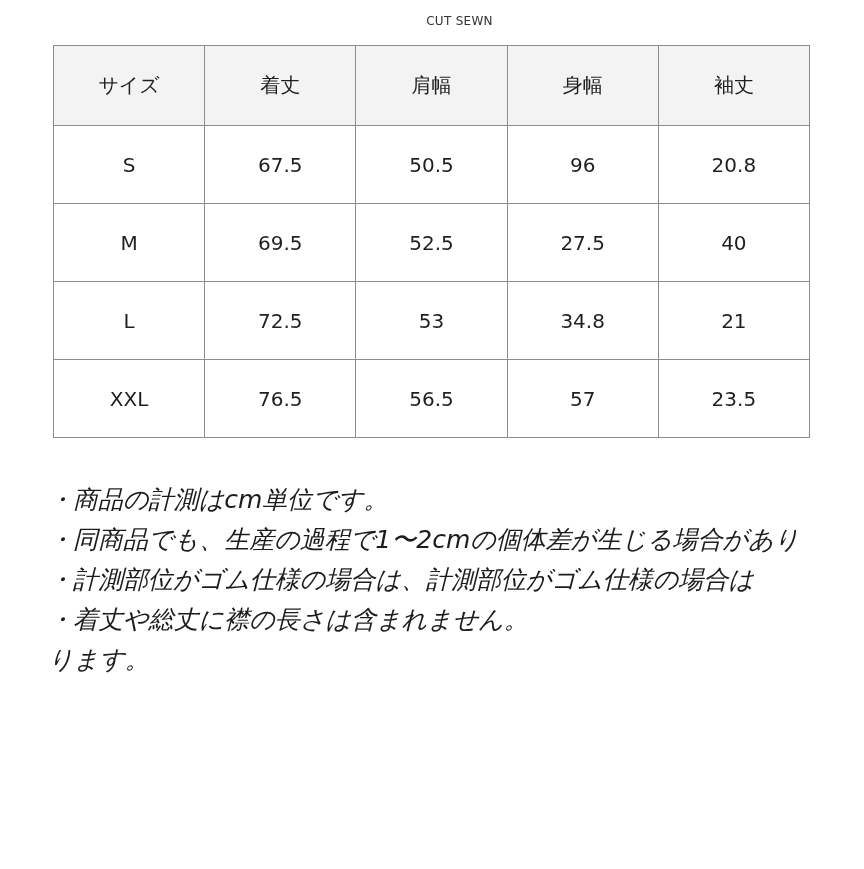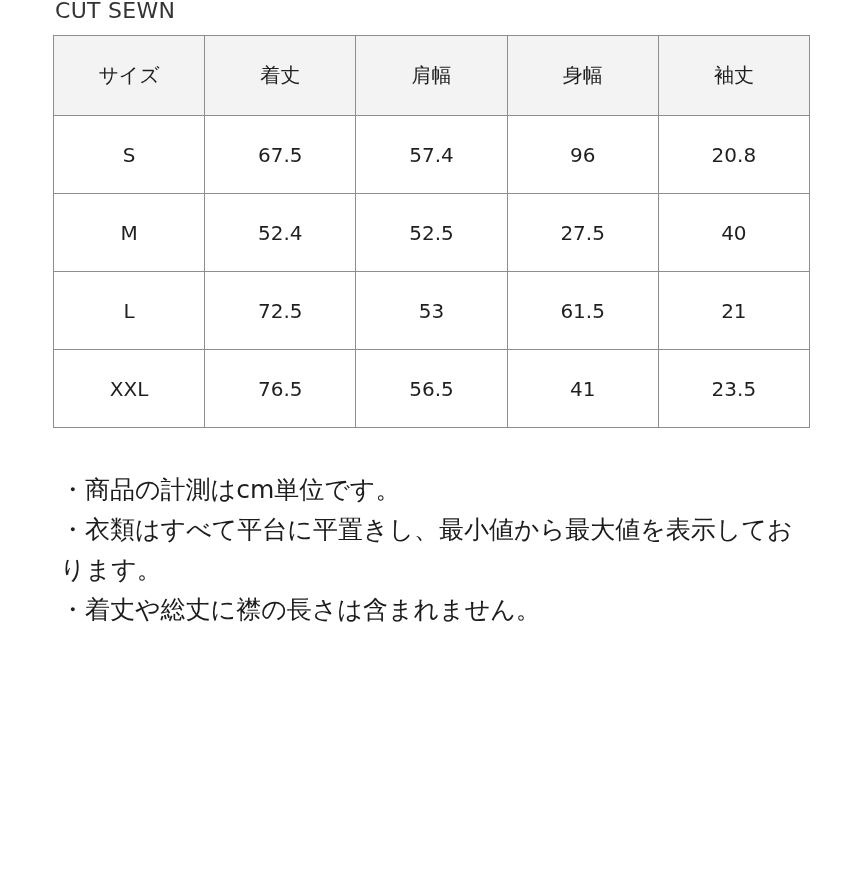--- a/index.html
+++ b/index.html
@@ -11,26 +11,27 @@
     position: relative;
     width: 864px;
     height: 869px;
     background: #ffffff;
     font-family: "DejaVu Sans", "Liberation Sans", sans-serif;
     color: #1f1f1f;
     overflow: hidden;
   }
   .title {
     margin: 0 0 0 55px;
-    padding-top: 0;
-    font-size: 22px;
+    padding-top: 10px;
+    font-size: 12px;
     line-height: 22px;
     font-weight: 400;
     color: #333333;
     letter-spacing: 0.3px;
+    text-align: center;
   }
   .size-table {
     border-collapse: collapse;
     table-layout: fixed;
     width: 757px;
     margin: 13px 0 12px 53px;
   }
   .size-table col { width: 20%; }
   .size-table th,
   .size-table td {
@@ -44,22 +45,23 @@
   }
   .size-table th {
     background: #f3f3f3;
     height: 79px;
   }
   .size-table td {
     background: #ffffff;
     height: 77px;
   }
   .notes {
-    margin: 42px 0 0 60px;
+    margin: 42px 0 0 48px;
     width: 790px;
+    font-style: italic;
   }
   .note-line {
     font-size: 25px;
     line-height: 40px;
     color: #1c1c1c;
     white-space: nowrap;
   }
 </style>
 </head>
 <body>
@@ -82,48 +84,49 @@
         <th>着丈</th>
         <th>肩幅</th>
         <th>身幅</th>
         <th>袖丈</th>
       </tr>
     </thead>
     <tbody>
       <tr>
         <td>S</td>
         <td>67.5</td>
-        <td>57.4</td>
+        <td>50.5</td>
         <td>96</td>
         <td>20.8</td>
       </tr>
       <tr>
         <td>M</td>
-        <td>52.4</td>
+        <td>69.5</td>
         <td>52.5</td>
         <td>27.5</td>
         <td>40</td>
       </tr>
       <tr>
         <td>L</td>
         <td>72.5</td>
         <td>53</td>
-        <td>61.5</td>
+        <td>34.8</td>
         <td>21</td>
       </tr>
       <tr>
         <td>XXL</td>
         <td>76.5</td>
         <td>56.5</td>
-        <td>41</td>
+        <td>57</td>
         <td>23.5</td>
       </tr>
     </tbody>
   </table>
 
   <div class="notes">
     <div class="note-line">・商品の計測はcm単位です。</div>
-    <div class="note-line">・衣類はすべて平台に平置きし、最小値から最大値を表示してお</div>
+    <div class="note-line">・同商品でも、生産の過程で1〜2cmの個体差が生じる場合があり</div>
+    <div class="note-line">・計測部位がゴム仕様の場合は、計測部位がゴム仕様の場合は</div>
+    <div class="note-line">・着丈や総丈に襟の長さは含まれません。</div>
     <div class="note-line">ります。</div>
-    <div class="note-line">・着丈や総丈に襟の長さは含まれません。</div>
   </div>
 
 </div>
 
 </body></html>

